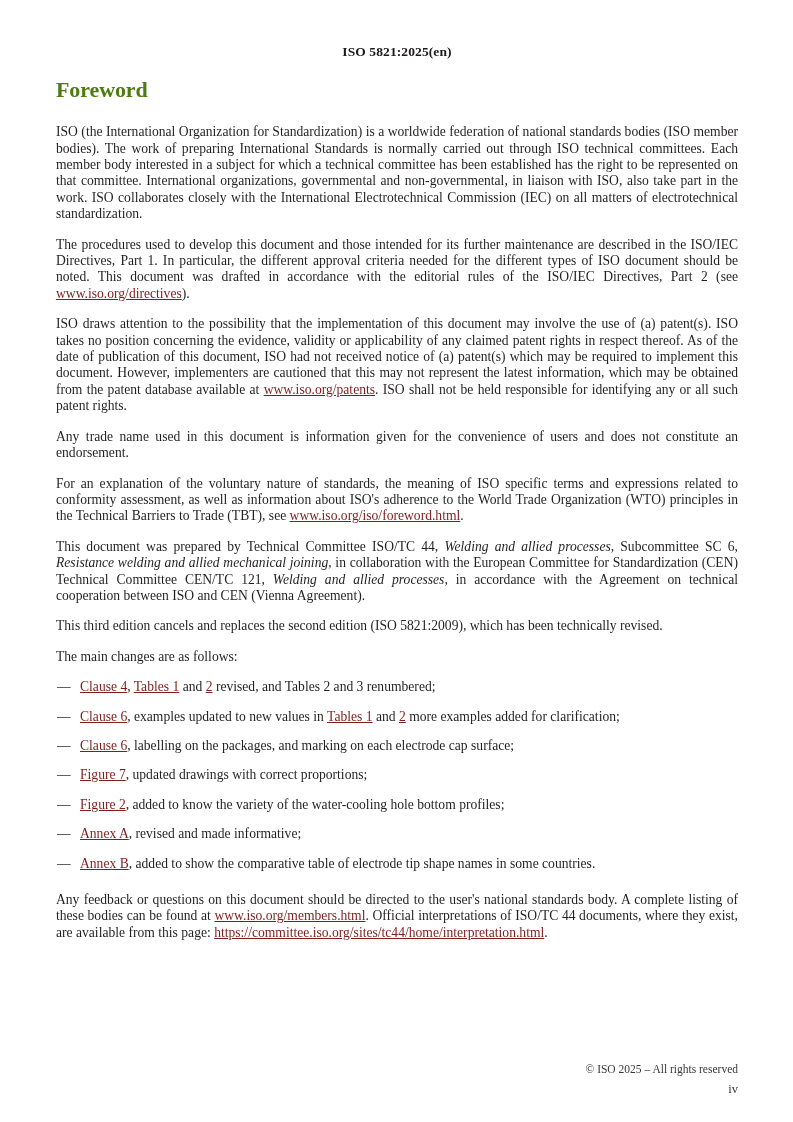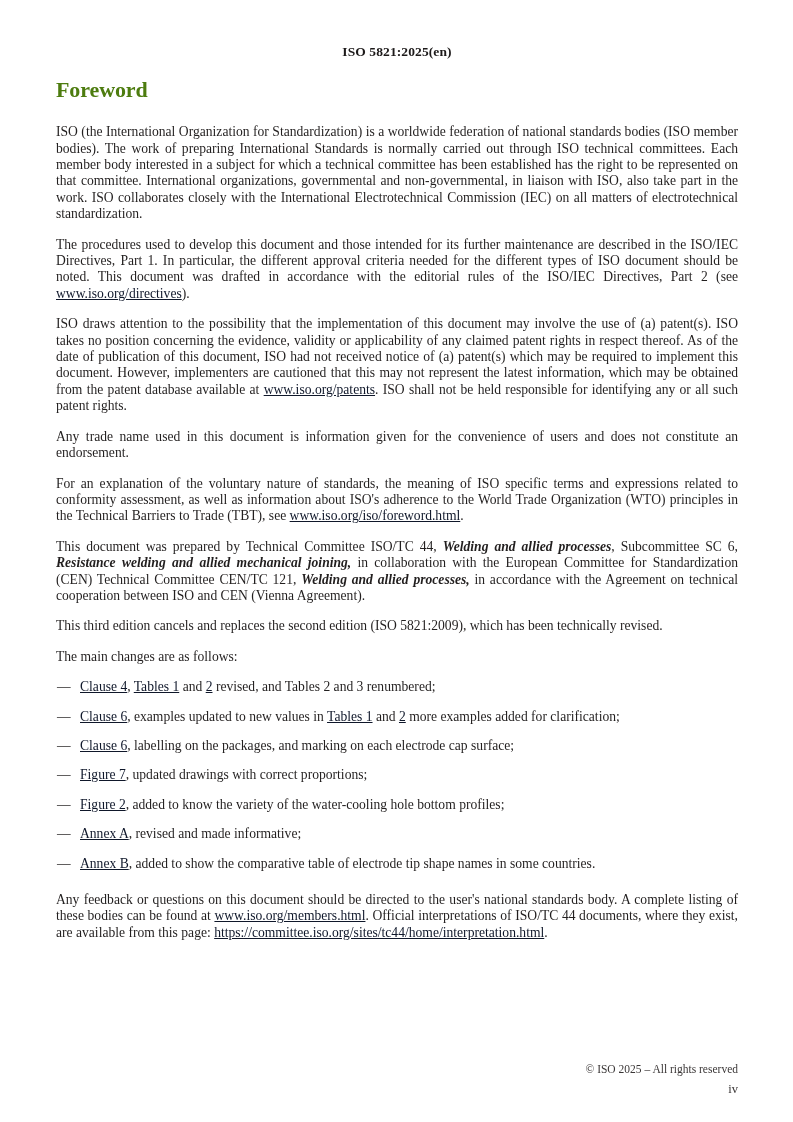--- a/index.html
+++ b/index.html
@@ -68,27 +68,26 @@
     position: relative;
     text-align: left;
     color: #221f1f;
   }
   ul.change-list li .dash {
     position: absolute;
     left: 1px;
     top: 0;
   }
   a.doclink {
-    color: #0f172a;
+    color: #7f1d1d;
     text-decoration: underline;
     text-underline-offset: 1px;
   }
   .ital {
     font-style: italic;
-    font-weight: bold;
   }
   .footer {
     position: absolute;
     left: 56px;
     top: 1062px;
     width: 682px;
     text-align: right;
   }
   .footer .copyright {
     font-size: 11.5px;

